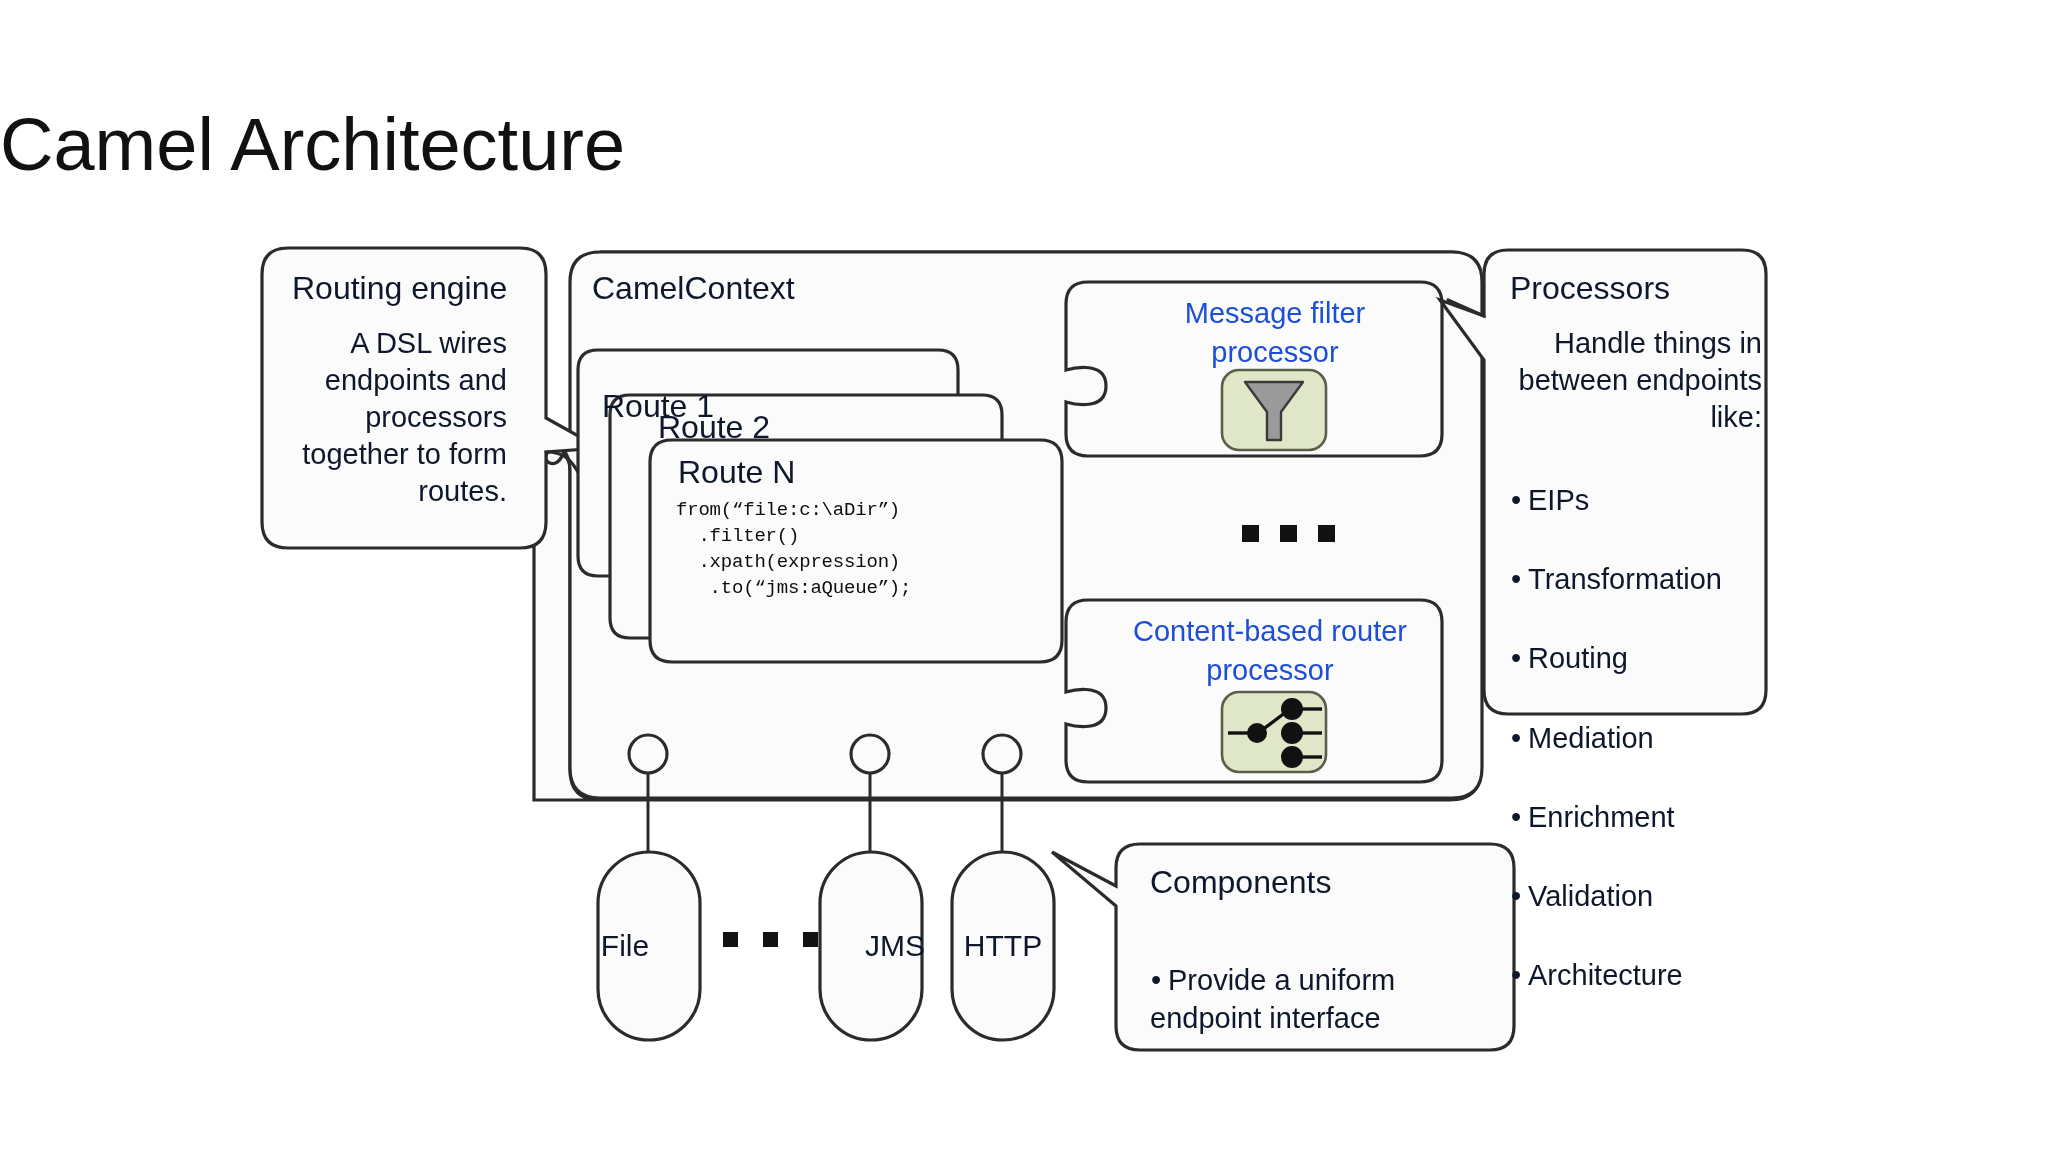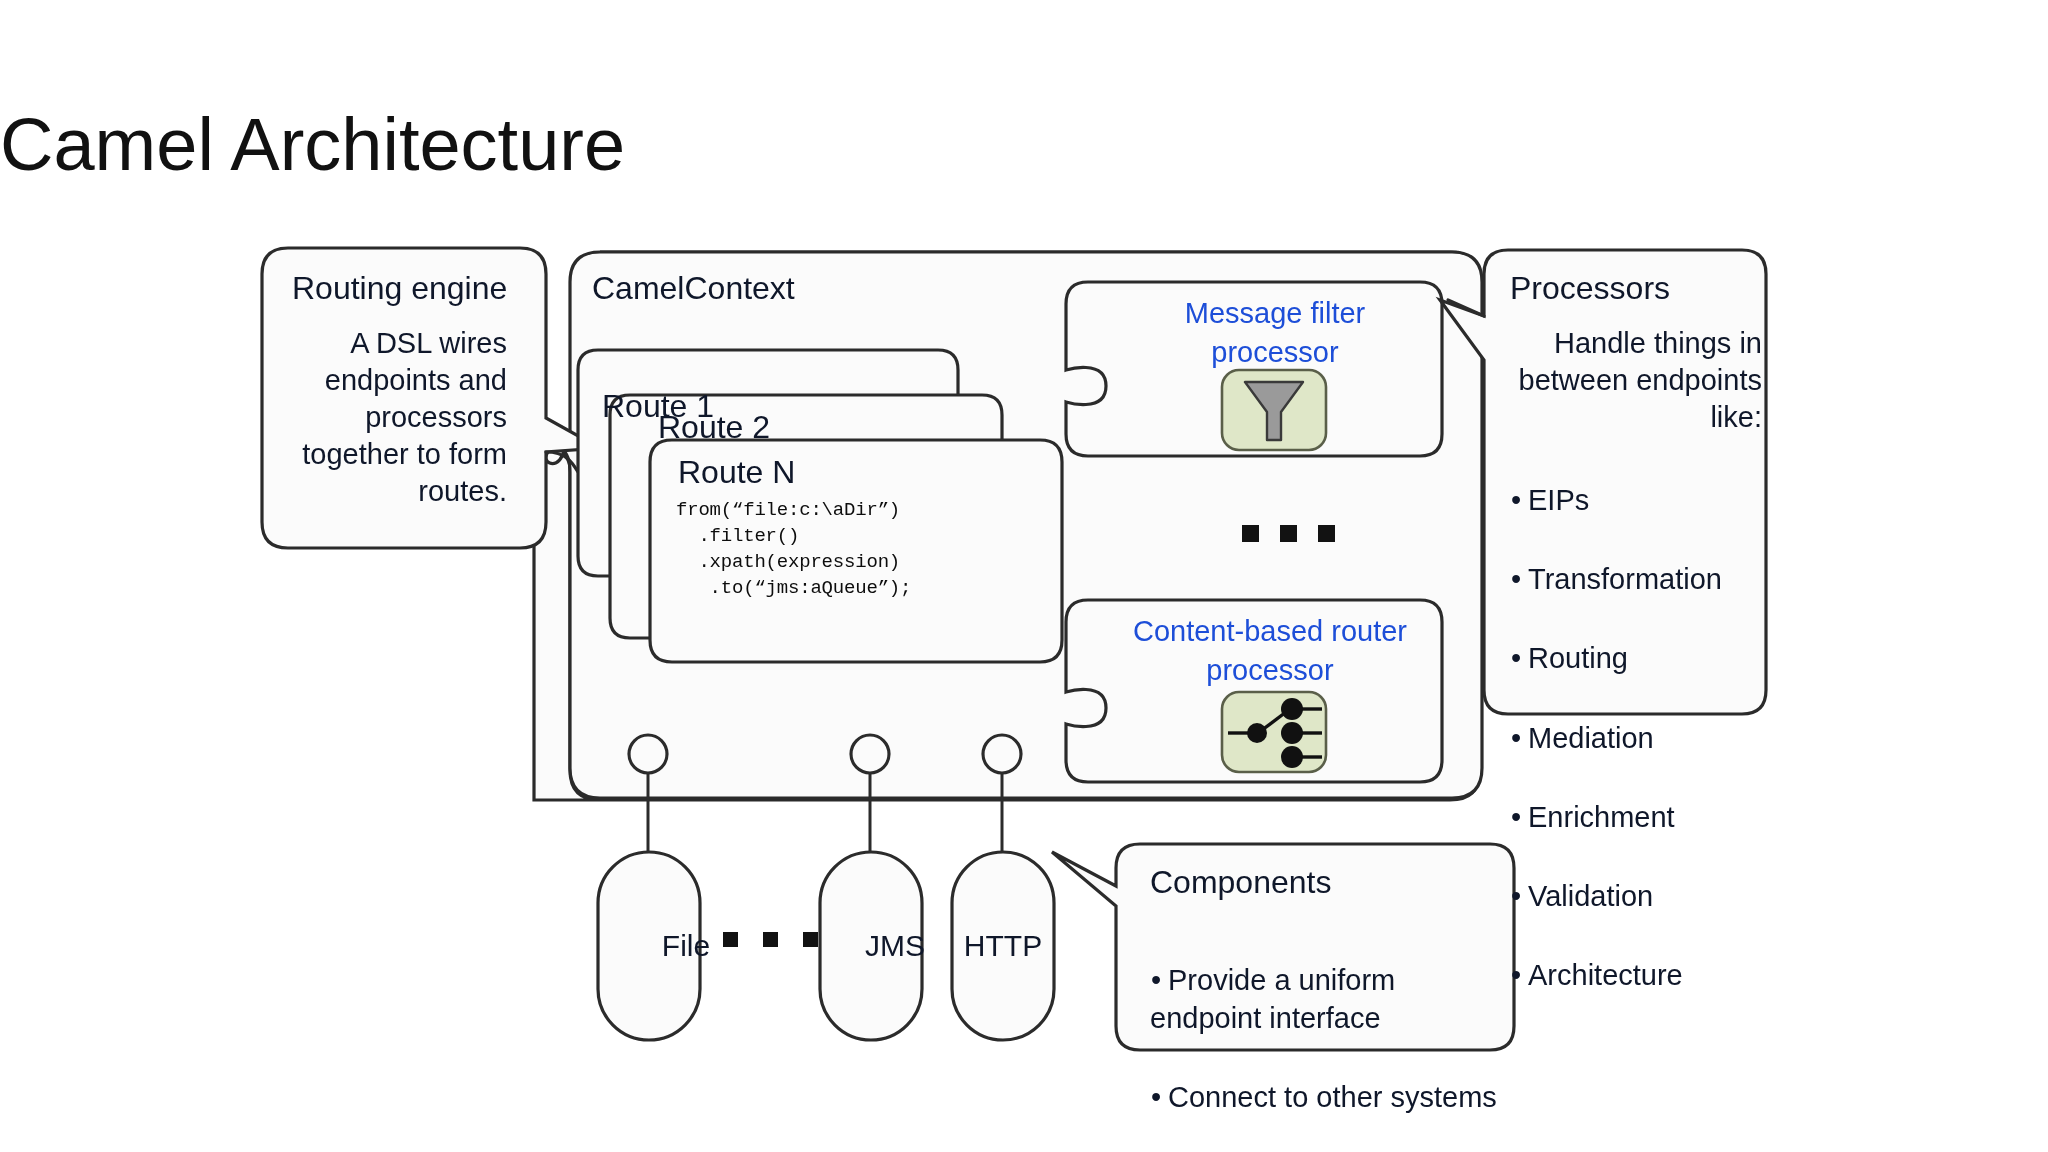--- a/index.html
+++ b/index.html
@@ -337,24 +337,23 @@
     <li>Routing</li>
     <li>Mediation</li>
     <li>Enrichment</li>
     <li>Validation</li>
     <li>Architecture</li>
   </ul>
 
   <div class="txt hdr" style="left:1150px; top:862px;">Components</div>
   <ul class="bullets txt" style="left:1150px; top:920px; width:352px;">
     <li style="white-space:normal;">Provide a uniform endpoint interface</li>
-    <li style="white-space:normal;">Connect to other systems</li>
   </ul>
 
-  <div class="txt pilllabel" style="left:624px; top:927px; width:124px;">File</div>
+  <div class="txt pilllabel" style="left:563px; top:927px; width:124px;">File</div>
   <div class="txt pilllabel" style="left:844px; top:927px; width:102px;">JMS</div>
   <div class="txt pilllabel" style="left:952px; top:927px; width:102px;">HTTP</div>
 
   <div class="dots low" style="left:723px; top:932px;">
     <i></i>
       <i></i>
       <i></i>
   </div>
 
 </div>

